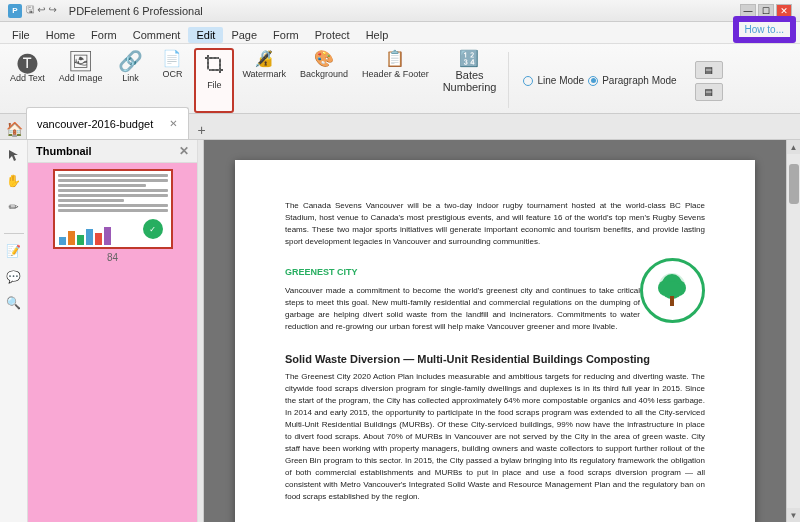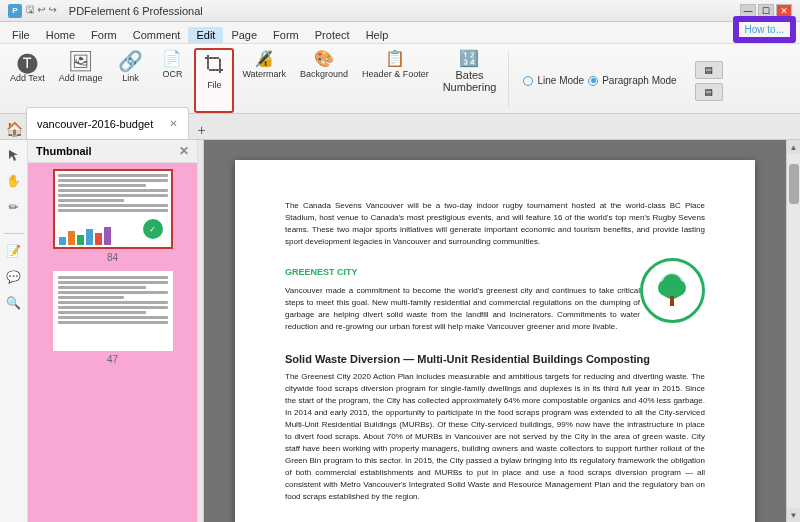--- a/index.html
+++ b/index.html
@@ -398,39 +398,20 @@
             <div style="width:7px; height:14px; background:#e67e22;"></div>
             <div style="width:7px; height:10px; background:#27ae60;"></div>
             <div style="width:7px; height:16px; background:#4a9fd4;"></div>
             <div style="width:7px; height:12px; background:#e74c3c;"></div>
             <div style="width:7px; height:18px; background:#9b59b6;"></div>
           </div>
         </div>
         <span class="thumb-num">84</span>
       </div>
 
-      <div class="thumb-item">
-        <div class="thumb-img">
-          <div class="thumb-content">
-            <div class="thumb-lines">
-              <div class="thumb-line full"></div>
-              <div class="thumb-line full"></div>
-              <div class="thumb-line medium"></div>
-              <div class="thumb-line full"></div>
-              <div class="thumb-line short"></div>
-              <div class="thumb-line full"></div>
-              <div class="thumb-line full"></div>
-              <div class="thumb-line medium"></div>
-              <div class="thumb-line full"></div>
-              <div class="thumb-line full"></div>
-            </div>
-          </div>
-        </div>
-        <span class="thumb-num">47</span>
-      </div>
 
     </div>
   </div>
 
   <div class="drag-handle"></div>
 
   <div class="doc-area">
     <div class="doc-page">
       <div class="doc-content">
 

